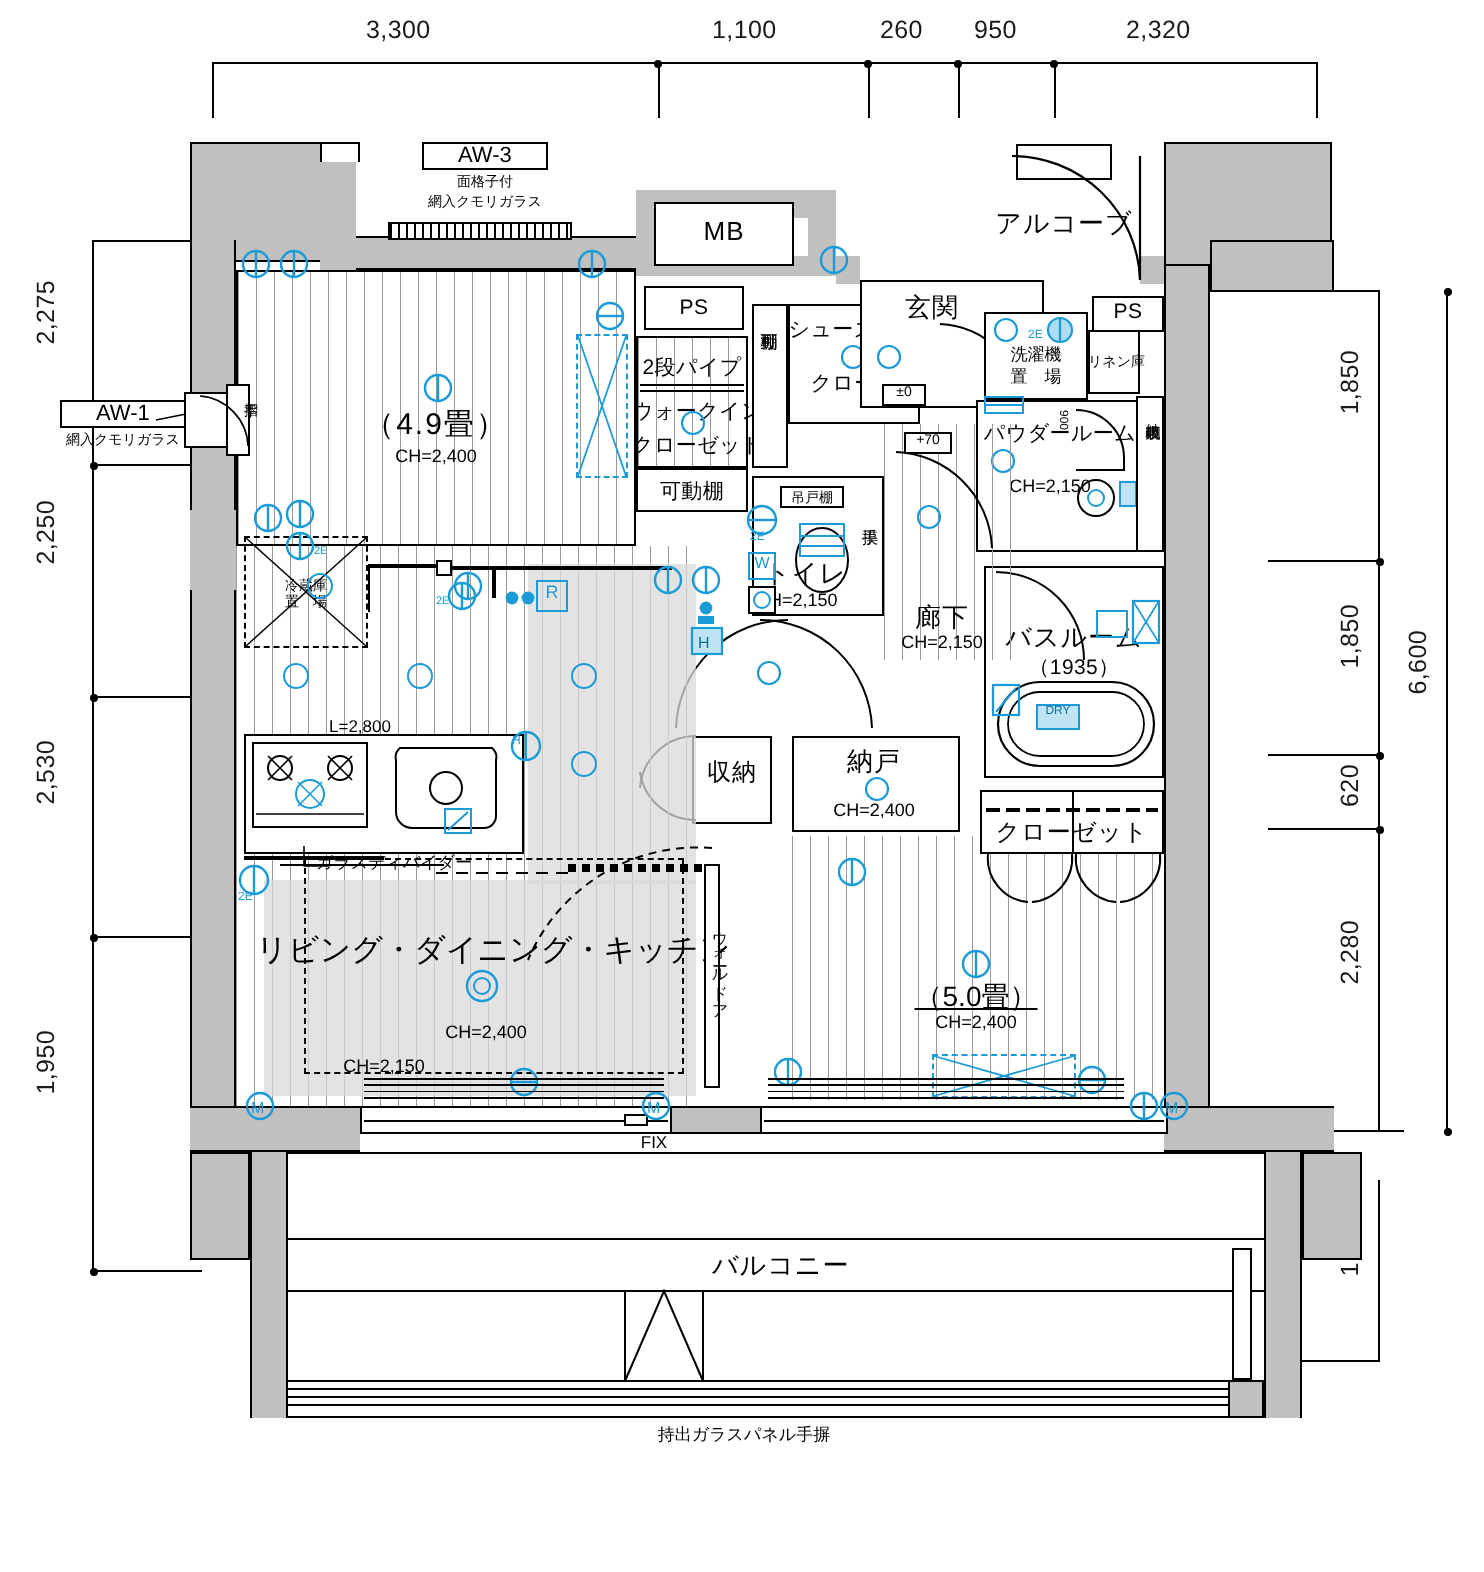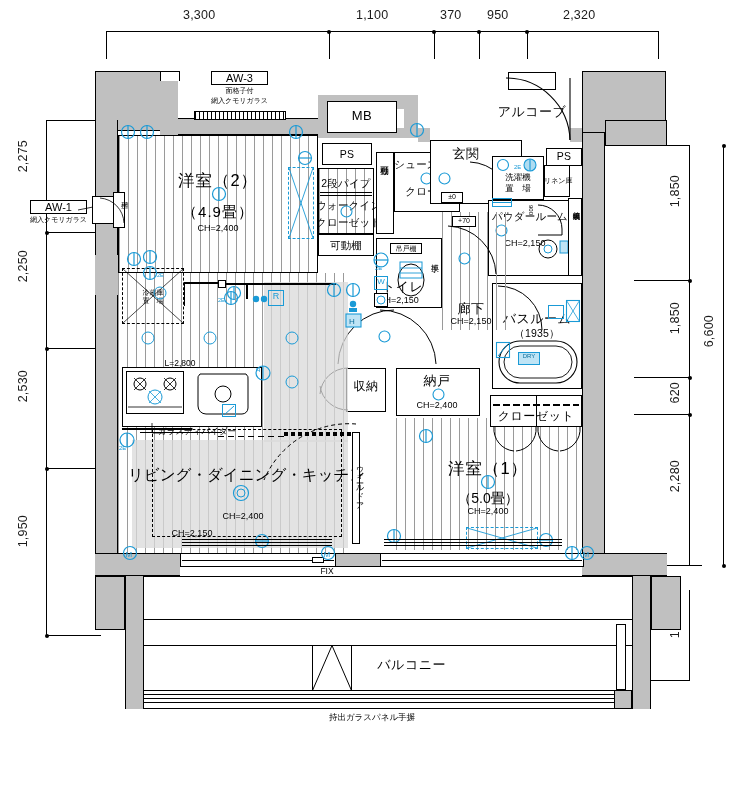--- a/index.html
+++ b/index.html
@@ -28,21 +28,21 @@
   .thin2{border:1.6px solid #000;box-sizing:border-box;}
   .shade{background:#d9d9d9;}
   .hline{background:#000;height:1px;}
   .vline{background:#000;width:1px;}
   .dash{border:1px dashed #000;box-sizing:border-box;}
   .bluebox{border:1.6px dashed #1a9ad6;box-sizing:border-box;}
   .blue{color:#1a9ad6;}
   .tick{background:#000;}
   .flooring{background:repeating-linear-gradient(to right,#9a9a9a 0px,#9a9a9a .7px,transparent .7px,transparent 9px);}
   .tagbox{border:1px solid #000;box-sizing:border-box;background:#fff;
-          font-size:11px;padding:0 7px;text-align:center;white-space:nowrap;}
+          font-size:11px;padding:0 17px;text-align:left;white-space:nowrap;}
   svg{display:block;overflow:visible;}
 </style>
 </head>
 <body>
 
 <div id="plan">
 
   <div class="abs" style="left:0;top:0;width:682px;height:45px;">
 
     <div class="abs tick" style="left:106px;top:31px;width:552px;height:1px;"></div>
@@ -54,21 +54,21 @@
     <div class="abs tick" style="left:527px;top:31px;width:1px;height:28px;"></div>
     <div class="abs tick" style="left:658px;top:31px;width:1px;height:28px;"></div>
 
     <div class="abs tick" style="left:327px;top:29.5px;width:4px;height:4px;border-radius:2px;"></div>
     <div class="abs tick" style="left:432px;top:29.5px;width:4px;height:4px;border-radius:2px;"></div>
     <div class="abs tick" style="left:477px;top:29.5px;width:4px;height:4px;border-radius:2px;"></div>
     <div class="abs tick" style="left:525px;top:29.5px;width:4px;height:4px;border-radius:2px;"></div>
 
     <div class="abs dim" style="left:183px;top:8px;">3,300</div>
     <div class="abs dim" style="left:356px;top:8px;">1,100</div>
-    <div class="abs dim" style="left:440px;top:8px;">370</div>
+    <div class="abs dim" style="left:440px;top:8px;">260</div>
     <div class="abs dim" style="left:487px;top:8px;">950</div>
     <div class="abs dim" style="left:563px;top:8px;">2,320</div>
   </div>
 
   <div class="abs" style="left:0;top:120px;width:100px;height:560px;">
     <div class="abs tick" style="left:46px;top:0px;width:1px;height:515px;"></div>
     <div class="abs tick" style="left:46px;top:0px;width:55px;height:1px;"></div>
     <div class="abs tick" style="left:46px;top:112px;width:55px;height:1px;"></div>
     <div class="abs tick" style="left:46px;top:228px;width:55px;height:1px;"></div>
     <div class="abs tick" style="left:46px;top:348px;width:55px;height:1px;"></div>
@@ -138,21 +138,20 @@
 
   <div class="abs thin" style="left:508px;top:72px;width:48px;height:18px;background:#fff;"></div>
   <div class="abs rm rm-md" style="left:486px;top:103px;width:92px;">アルコーブ</div>
   <svg class="abs" style="left:424px;top:78px;" width="150" height="62">
     <path d="M146,62 A64,64 0 0,0 82,0" stroke="#000" stroke-width="1.1" fill="none"></path>
     <line x1="146" y1="62" x2="146" y2="0" stroke="#000" stroke-width="1.1"></line>
   </svg>
 
   <div class="abs thin" style="left:118px;top:135px;width:200px;height:138px;background:#fff;"></div>
   <div class="abs flooring" style="left:119px;top:136px;width:198px;height:136px;"></div>
-  <div class="abs rm rm-lg" style="left:158px;top:170px;width:120px;">洋室（2）</div>
   <div class="abs rm rm-lg" style="left:158px;top:203px;width:120px;font-size:15px;">（4.9畳）</div>
   <div class="abs rm ch" style="left:158px;top:223px;width:120px;">CH=2,400</div>
   <svg class="abs blue" style="left:211px;top:186px;" width="16" height="16">
     <circle cx="8" cy="8" r="6.5" stroke="#1a9ad6" stroke-width="1.2" fill="none"></circle>
     <line x1="8" y1="1.5" x2="8" y2="14.5" stroke="#1a9ad6" stroke-width="1.2"></line>
   </svg>
 
   <div class="abs" style="left:211px;top:71px;">
     <div class="tagbox">AW-3</div>
     <div class="rm-xxs" style="text-align:center;margin-top:1px;">面格子付</div>
@@ -350,22 +349,21 @@
   </svg>
 
   <div class="abs thin2" style="left:346px;top:368px;width:40px;height:44px;background:#fff;"></div>
   <div class="abs rm rm-md" style="left:346px;top:378px;width:40px;font-size:12px;">収納</div>
   <svg class="abs" style="left:320px;top:368px;" width="30" height="44">
     <path d="M28,0 A28,28 0 0,0 0,26" stroke="#000" stroke-width="1" fill="none"></path>
     <path d="M28,42 A28,28 0 0,1 0,18" stroke="#000" stroke-width="1" fill="none"></path>
   </svg>
 
   <div class="abs flooring" style="left:396px;top:418px;width:186px;height:132px;"></div>
-  <div class="abs rm rm-lg" style="left:428px;top:458px;width:120px;">洋室（1）</div>
-  <div class="abs rm" style="left:428px;top:490px;width:120px;font-size:14px;">（5.0畳）</div>
+  <div class="abs rm" style="left:428px;top:490px;width:120px;font-size:14px;text-decoration:underline;">（5.0畳）</div>
   <div class="abs rm ch" style="left:428px;top:506px;width:120px;">CH=2,400</div>
   <svg class="abs blue" style="left:480px;top:474px;" width="16" height="16">
     <circle cx="8" cy="8" r="6.5" stroke="#1a9ad6" stroke-width="1.2" fill="none"></circle>
     <line x1="8" y1="1.5" x2="8" y2="14.5" stroke="#1a9ad6" stroke-width="1.2"></line>
   </svg>
 
   <div class="abs thin2" style="left:490px;top:395px;width:92px;height:32px;background:#fff;"></div>
   <div class="abs" style="left:493px;top:404px;width:86px;height:2px;background:repeating-linear-gradient(to right,#000 0px,#000 7px,transparent 7px,transparent 10px);"></div>
   <div class="abs vline" style="left:536px;top:396px;height:30px;"></div>
   <div class="abs rm rm-md" style="left:490px;top:408px;width:92px;font-size:12px;">クローゼット</div>
@@ -550,21 +548,21 @@
   <div class="abs wallp" style="left:125px;top:576px;width:19px;height:133px;border-left:1.1px solid #000;border-right:1.1px solid #000;box-sizing:border-box;"></div>
   <div class="abs wallp" style="left:632px;top:576px;width:19px;height:133px;border-left:1.1px solid #000;border-right:1.1px solid #000;box-sizing:border-box;"></div>
   <div class="abs hline" style="left:144px;top:576px;width:488px;"></div>
   <div class="abs hline" style="left:144px;top:619px;width:488px;"></div>
   <div class="abs hline" style="left:144px;top:645px;width:488px;"></div>
 
   <svg class="abs" style="left:312px;top:645px;" width="40" height="46">
     <rect x="0.5" y="0.5" width="39" height="45" stroke="#000" stroke-width="1" fill="none"></rect>
     <path d="M0.5,45.5 L20,0.5 L39.5,45.5" stroke="#000" stroke-width="1" fill="none"></path>
   </svg>
-  <div class="abs rm rm-md" style="left:356px;top:656px;width:90px;text-align:right;">バルコニー</div>
+  <div class="abs rm rm-md" style="left:356px;top:624px;width:90px;text-align:left;">バルコニー</div>
 
   <div class="abs hline" style="left:144px;top:690px;width:488px;"></div>
   <div class="abs hline" style="left:144px;top:694px;width:488px;"></div>
   <div class="abs hline" style="left:144px;top:698px;width:488px;"></div>
   <div class="abs hline" style="left:144px;top:702px;width:488px;"></div>
   <div class="abs hline" style="left:144px;top:708px;width:488px;"></div>
   <div class="abs wallp" style="left:614px;top:690px;width:18px;height:19px;border:1px solid #000;box-sizing:border-box;"></div>
   <div class="abs thin" style="left:616px;top:624px;width:10px;height:66px;background:#fff;"></div>
   <div class="abs rm rm-xs" style="left:282px;top:712px;width:180px;font-family:Liberation Mono, monospace;">持出ガラスパネル手摒</div>
 

